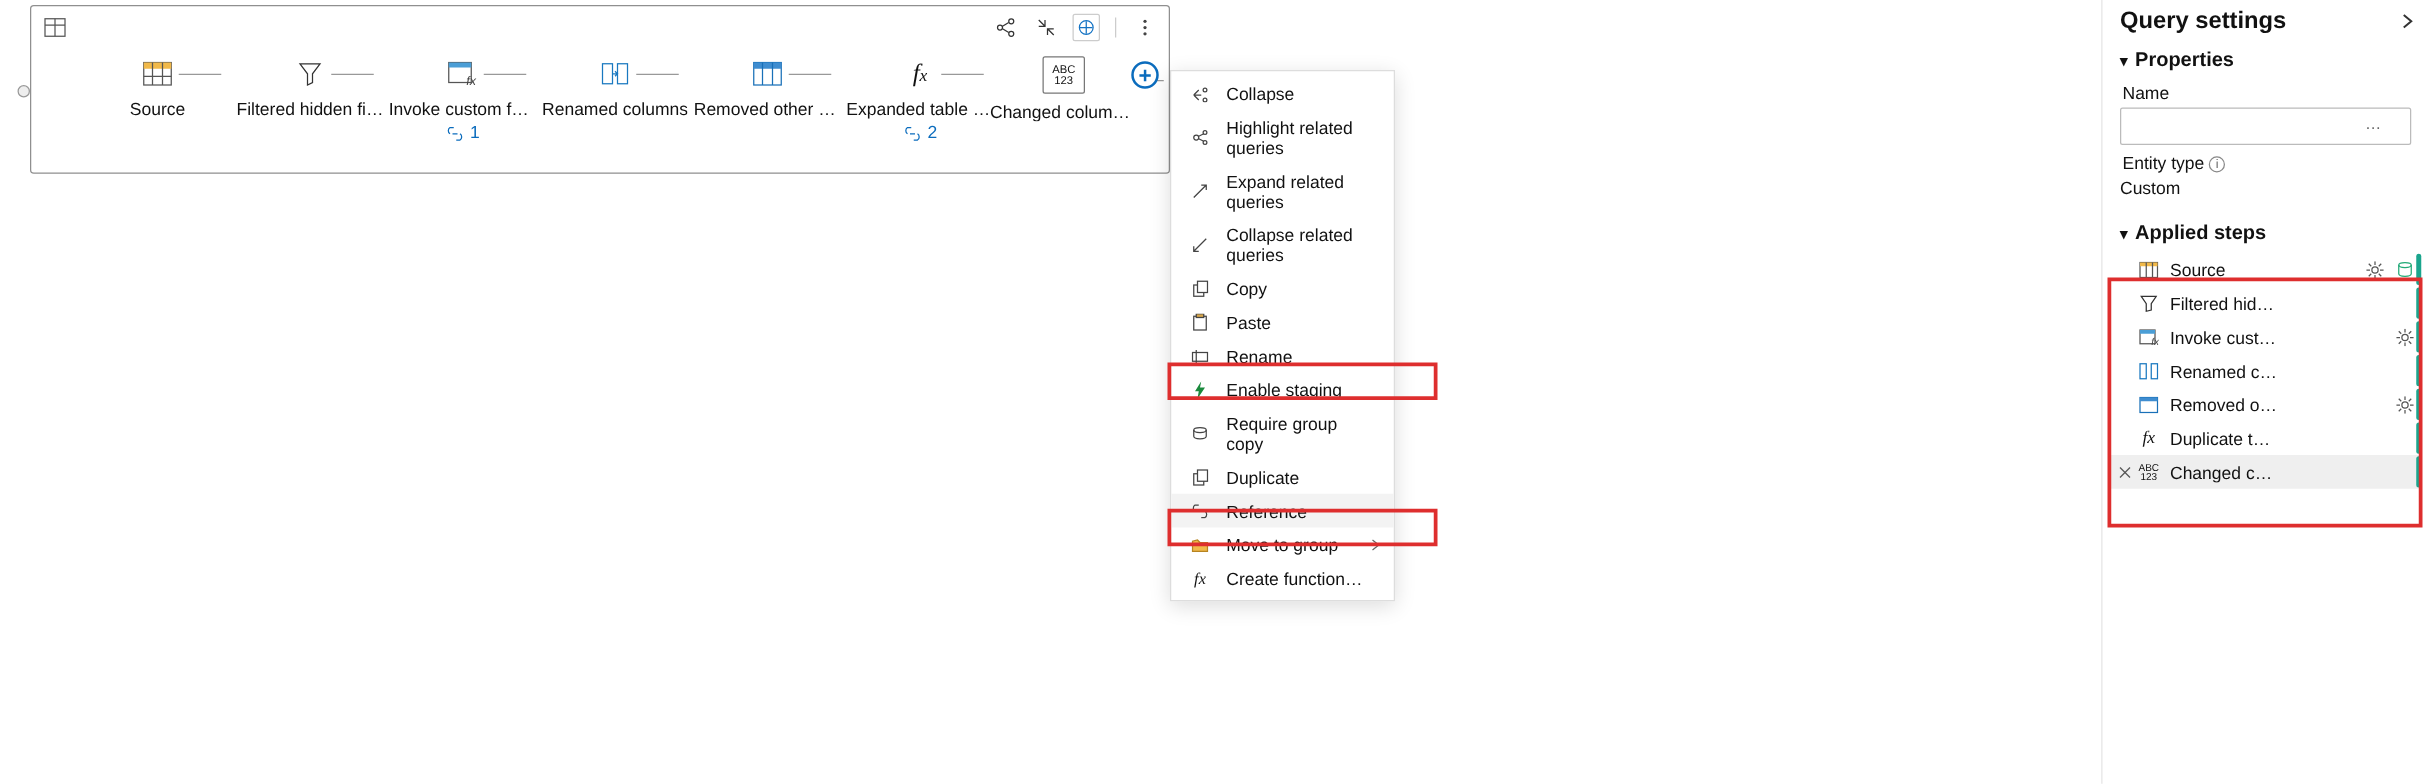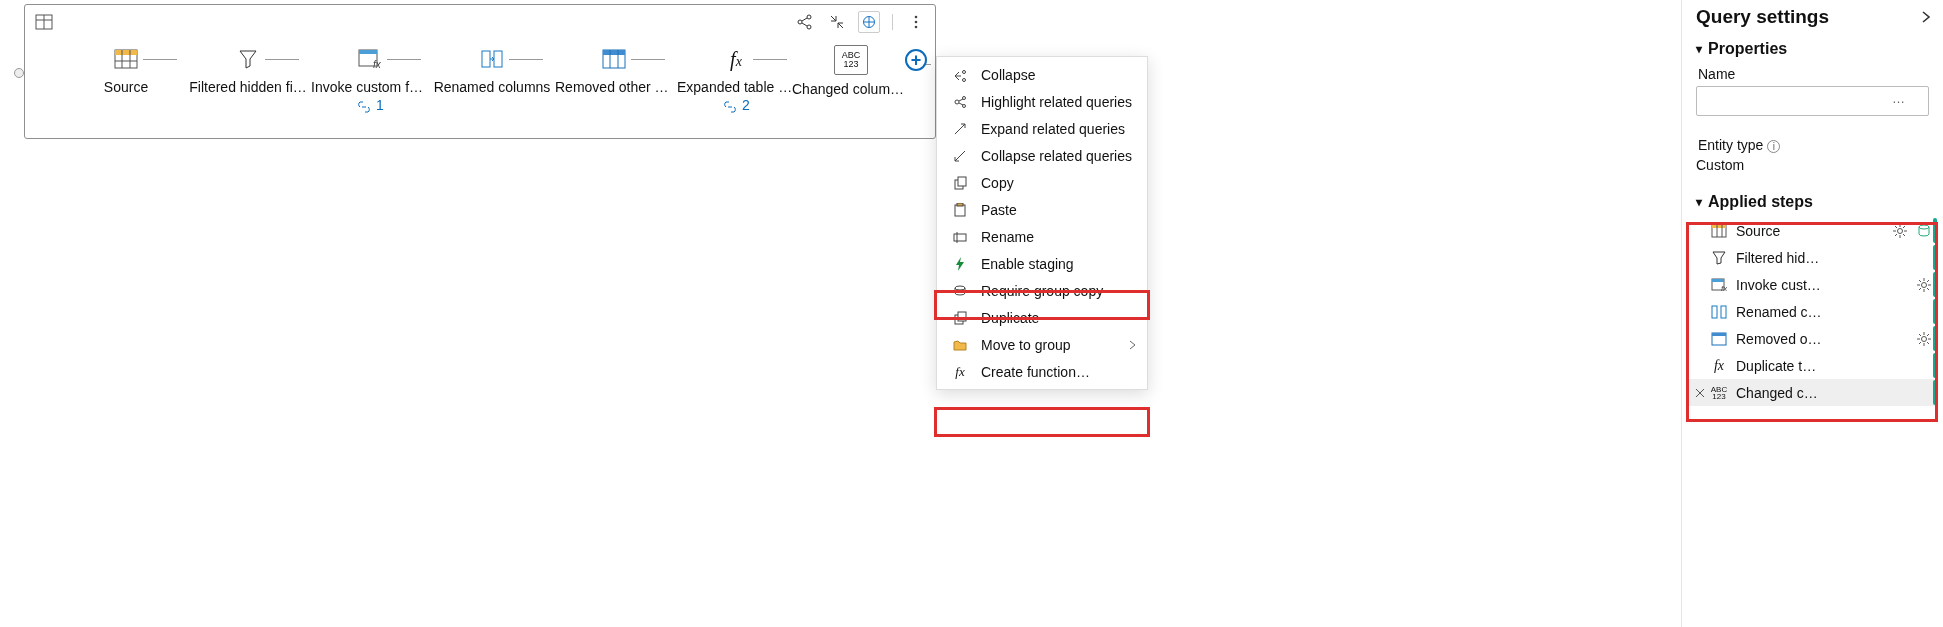--- a/index.html
+++ b/index.html
@@ -92,21 +92,21 @@
     font-size:18px;font-weight:bold;
     background:#fff;
   }
   .last-conn{position:absolute;top:19px;right:-26px;width:20px;height:1px;background:#999;}
 
   
   .menu {
     position:absolute;
     left:936px;
     top:56px;
-    width:212px;
+    width:180px;
     background:#fff;
     border:1px solid #ddd;
     box-shadow:0 4px 16px rgba(0,0,0,.14);
     padding:4px 0;
   }
   .menu .mi{
     display:flex;align-items:center;gap:12px;
     padding:5.5px 14px;
     font-size:14px;
     position:relative;
@@ -382,20 +382,28 @@
     </div>
   <div class="mi">
       <span class="mi-ic">
         <svg width="14" height="14">
           <rect x="2" y="4" width="8" height="9" fill="none" stroke="#444"></rect>
           <rect x="5" y="1" width="8" height="9" fill="#fff" stroke="#444"></rect>
         </svg>
       </span>
       <span>Duplicate</span>
     </div>
+  <div class="mi hover">
+      <span class="mi-ic">
+        <svg width="16" height="12">
+          <path d="M4 6 a3 3 0 0 1 0 -5 h3 M12 6 a3 3 0 0 1 0 5 h-3 M6 6 h4" stroke="#444" fill="none"></path>
+        </svg>
+      </span>
+      <span>Reference</span>
+    </div>
   <div class="mi">
       <span class="mi-ic">
         <svg width="14" height="12">
           <path d="M1 3 v8 h12 v-7 h-6 l-2 -2 z" fill="#f1b94a" stroke="#b78420"></path>
         </svg>
       </span>
       <span>Move to group</span>
       <span class="arrow">
         <svg width="8" height="10">
           <path d="M1 1 l5 4 l-5 4" fill="none" stroke="#666"></path>
@@ -426,21 +434,21 @@
       <span class="chev">▾</span>
       <span>Properties</span>
     </div>
   <div class="rp-field-lbl">Name</div>
   <div class="rp-input-wrap">
     <input class="rp-input" value="" style="">
     <div class="rp-input-more">
         <span>…</span>
       </div>
   </div>
-  <div class="rp-field-lbl" style="margin-top:17px"><span>Entity type</span> <span style="display:inline-block;border:1px solid #888;border-radius:50%;width:13px;height:13px;font-size:10px;text-align:center;line-height:12px;color:#666;vertical-align:middle">i</span></div>
+  <div class="rp-field-lbl" style="margin-top:2px"><span>Entity type</span> <span style="display:inline-block;border:1px solid #888;border-radius:50%;width:13px;height:13px;font-size:10px;text-align:center;line-height:12px;color:#666;vertical-align:middle">i</span></div>
   <div class="rp-static">Custom</div>
 
   <div class="rp-section-h" style="margin-top:12px">
       <span class="chev">▾</span>
       <span>Applied steps</span>
     </div>
 
   <div class="steps-list">
     <div class="slitem">
       <span class="sic">

